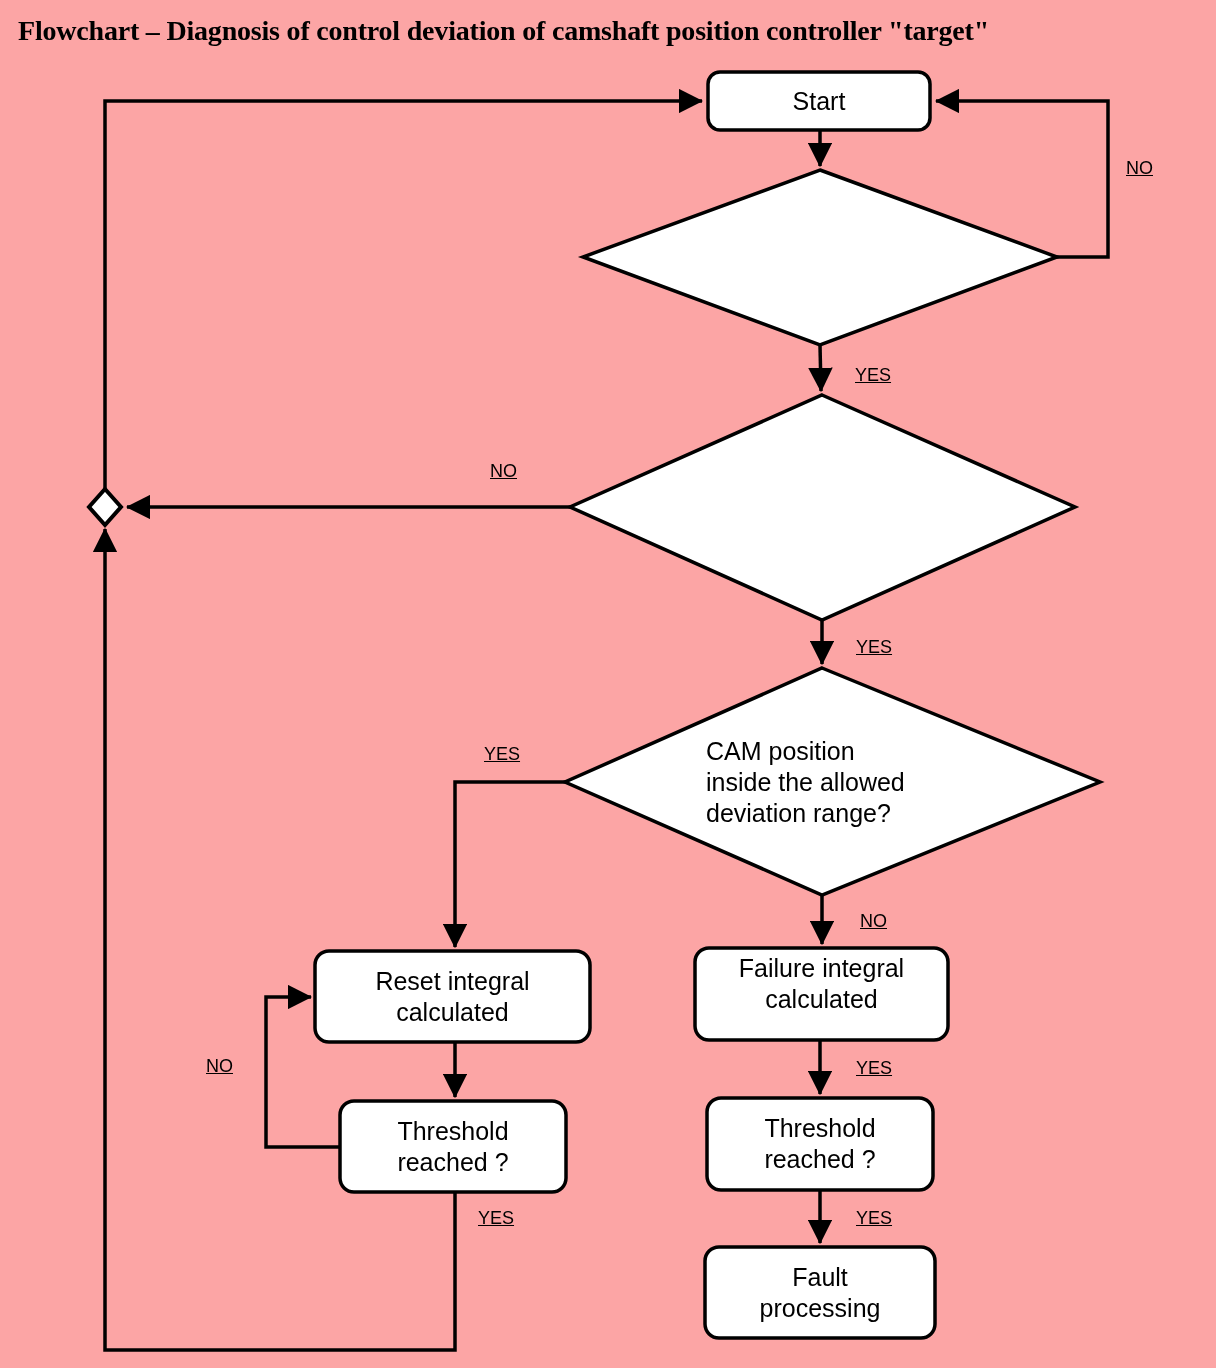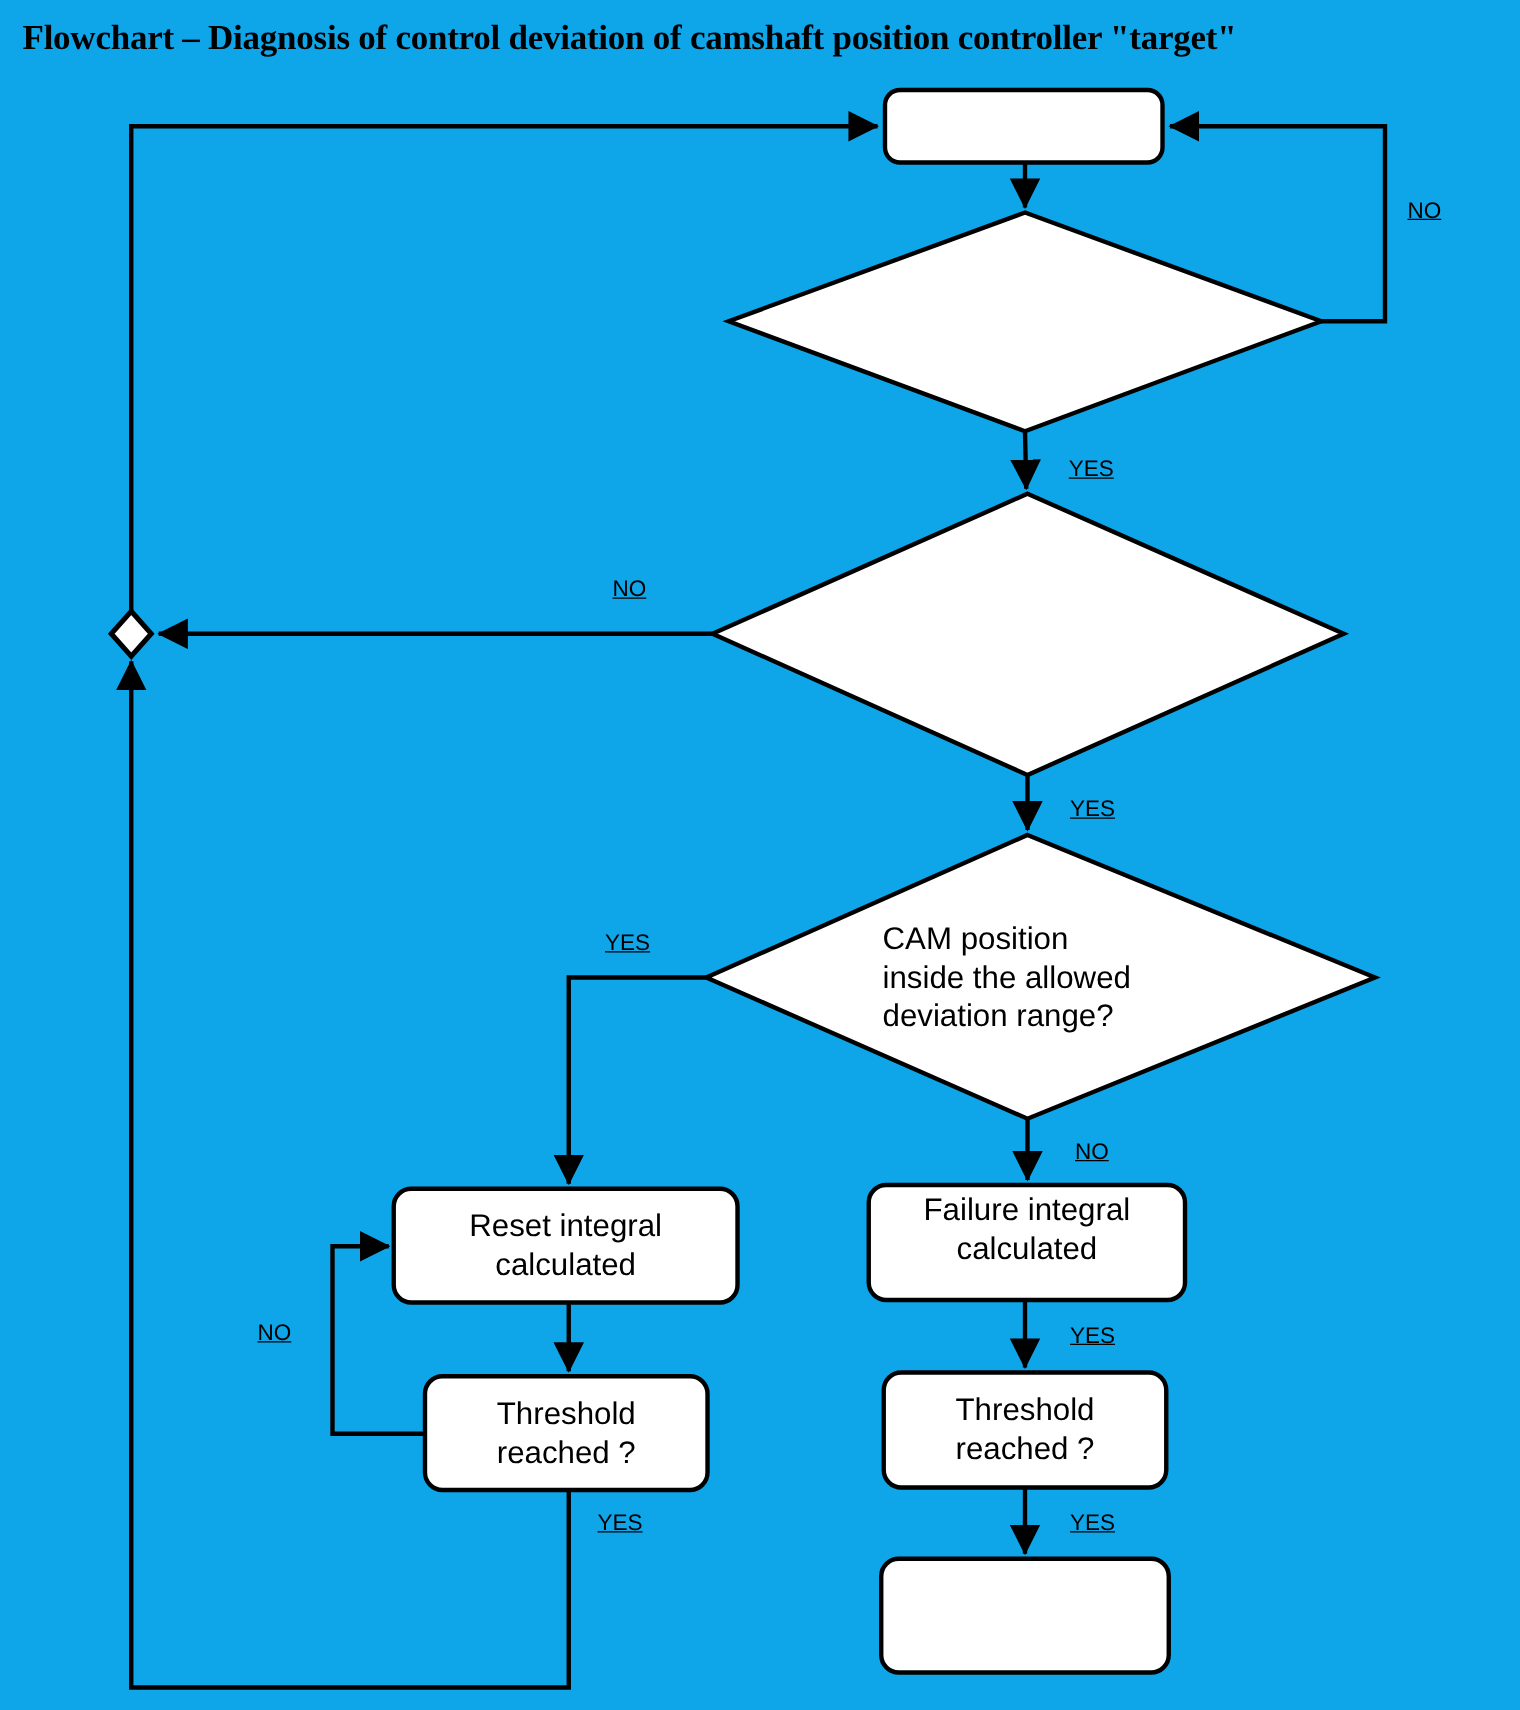--- a/index.html
+++ b/index.html
@@ -4,21 +4,21 @@
 <style>
   html, body {
     margin: 0;
     padding: 0;
     background: #ffffff;
   }
   #page {
     position: relative;
     width: 1216px;
     height: 1368px;
-    background: #0ea5e9;
+    background: #fca5a5;
     overflow: hidden;
     font-family: "Liberation Sans", sans-serif;
   }
   #title {
     position: absolute;
     left: 18px;
     top: 14px;
     width: 1190px;
     font-family: "Liberation Serif", serif;
     font-weight: bold;
@@ -112,39 +112,42 @@
 
     <path d="M 455 1192 L 455 1350 L 105 1350 L 105 529" fill="none" stroke="#000000" stroke-width="3.5" marker-end="url(#arrow)"></path>
 
     <path d="M 105 489 L 105 101 L 702 101" fill="none" stroke="#000000" stroke-width="3.5" marker-end="url(#arrow)"></path>
 
     <path d="M 820 1040 L 820 1094" fill="none" stroke="#000000" stroke-width="3.5" marker-end="url(#arrow)"></path>
 
     <path d="M 820 1190 L 820 1243" fill="none" stroke="#000000" stroke-width="3.5" marker-end="url(#arrow)"></path>
   </svg>
 
+  <div class="node-label" style="left:708px; top:72px; width:222px; height:58px;">Start</div>
 
 
 
   <div class="node-label" style="left:706px; top:730px; width:330px; height:105px; justify-content:flex-start; text-align:left;">CAM position
 inside the allowed
 deviation range?</div>
 
   <div class="node-label" style="left:315px; top:951px; width:275px; height:91px;text-align:center;">Reset integral
 calculated</div>
 
   <div class="node-label" style="left:340px; top:1101px; width:226px; height:91px;">Threshold
 reached ?</div>
 
   <div class="node-label" style="left:695px; top:948px; width:253px; height:71px;">Failure integral
 calculated</div>
 
   <div class="node-label" style="left:707px; top:1098px; width:226px; height:92px;">Threshold
 reached ?</div>
 
+  <div class="node-label" style="left:705px; top:1247px; width:230px; height:91px;">Fault
+processing</div>
 
   <div class="edge-label" style="left:1126px; top:155px;">NO</div>
 
   <div class="edge-label" style="left:855px; top:362px;">YES</div>
 
   <div class="edge-label" style="left:490px; top:458px;">NO</div>
 
   <div class="edge-label" style="left:856px; top:634px;">YES</div>
 
   <div class="edge-label" style="left:484px; top:741px;">YES</div>

